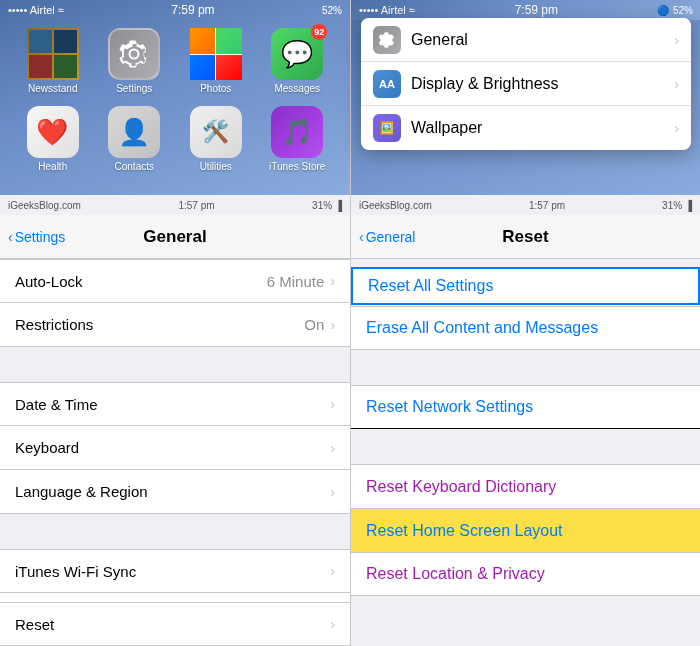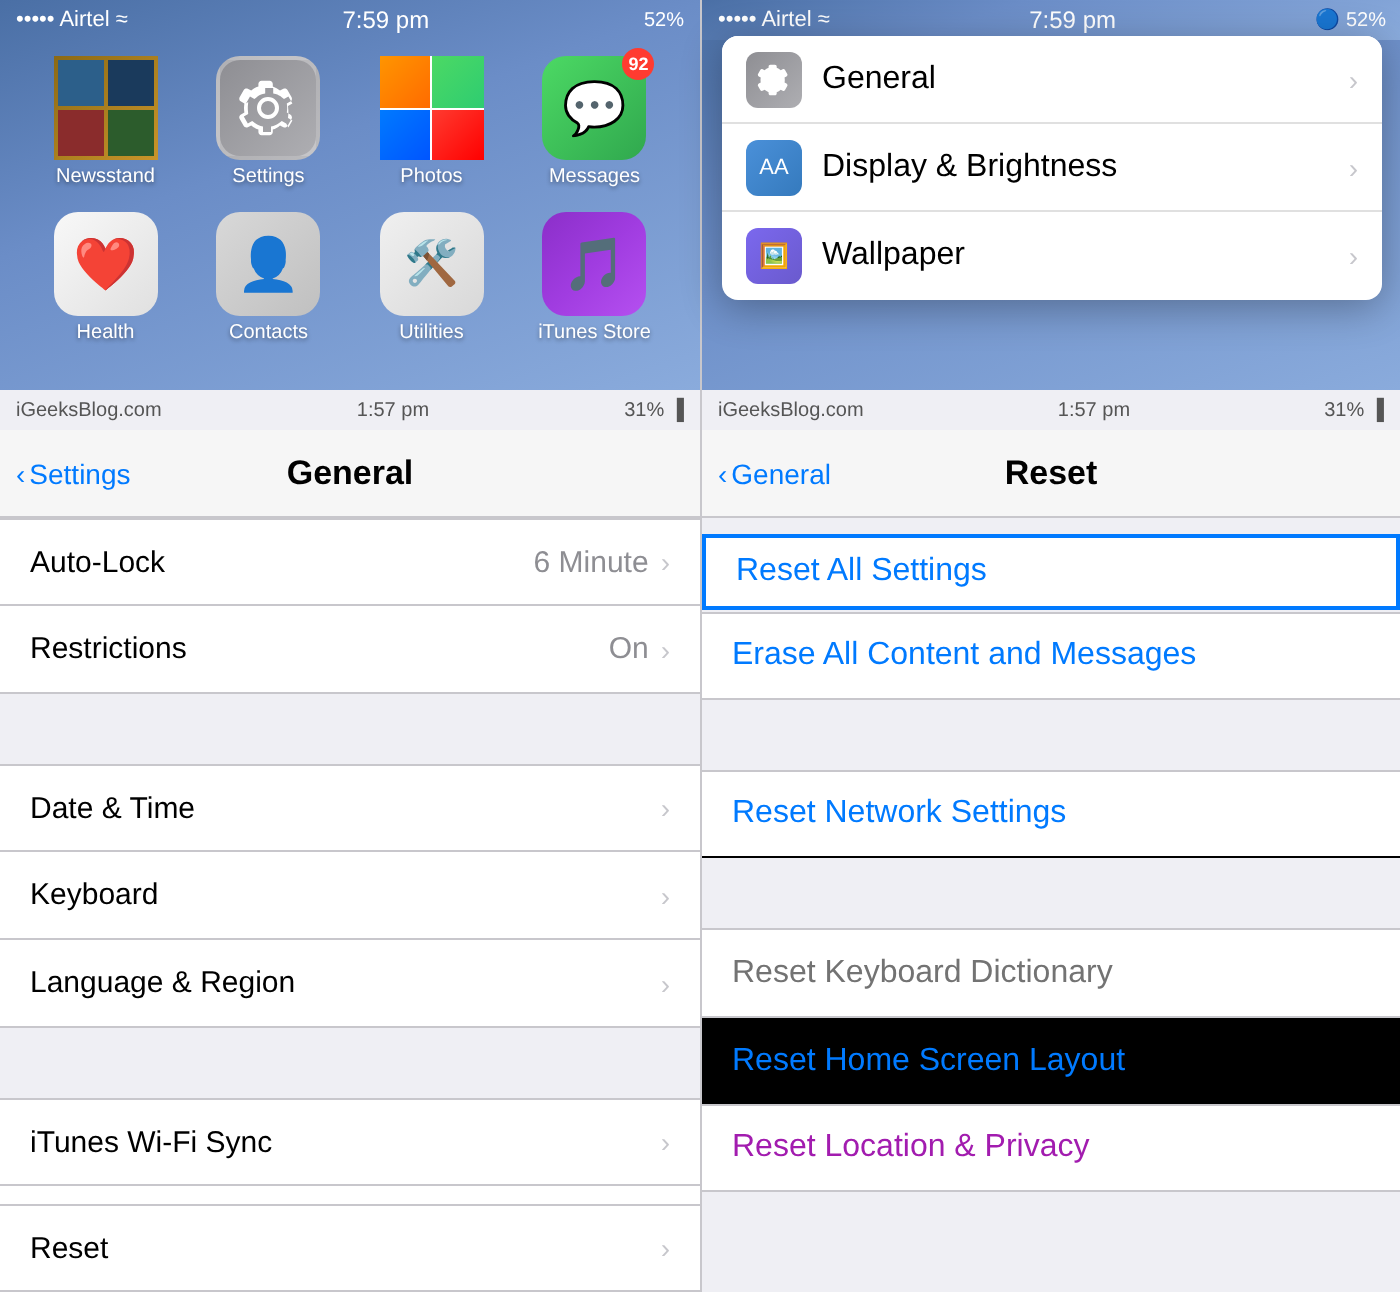--- a/index.html
+++ b/index.html
@@ -311,21 +311,21 @@
       display: flex;
       align-items: center;
       justify-content: center;
       font-size: 14px;
     }
 
     .overlay-icon.aa-icon {
       background: linear-gradient(135deg, #4a90d9, #357abd);
       color: white;
       font-size: 11px;
-      font-weight: normal;
+      font-weight: bold;
     }
 
     .overlay-icon.wallpaper-icon {
       background: linear-gradient(135deg, #7b68ee, #6a5acd);
       font-size: 12px;
     }
 
     .overlay-item-label {
       font-size: 16px;
       color: #000;
@@ -665,24 +665,24 @@
 
     <div style="height:35px; background:#efeff4;"></div>
 
     <div style="background: white; border-top: 1px solid #c8c7cc; border-bottom: 1px solid #000000; height: 44px; display:flex; align-items:center; padding: 0 15px;">
       <span style="color:#007aff; font-size:16px;">Reset Network Settings</span>
     </div>
 
     <div style="height:35px; background:#efeff4;"></div>
 
     <div style="background: white; border-top: 1px solid #c8c7cc; height: 44px; display:flex; align-items:center; padding: 0 15px;">
-      <span style="color:#737373; font-size:16px;">Reset Keyboard Dictionary</span>
-    </div>
-
-    <div style="background: #000000; border-top: 1px solid #c8c7cc; height: 44px; display:flex; align-items:center; padding: 0 15px;">
+      <span style="color:#a21caf; font-size:16px;">Reset Keyboard Dictionary</span>
+    </div>
+
+    <div style="background: #fde047; border-top: 1px solid #c8c7cc; height: 44px; display:flex; align-items:center; padding: 0 15px;">
       <span style="color:#007aff; font-size:16px;">Reset Home Screen Layout</span>
     </div>
 
     <div style="background: white; border-top: 1px solid #c8c7cc; border-bottom: 1px solid #c8c7cc; height: 44px; display:flex; align-items:center; padding: 0 15px;">
       <span style="color:#a21caf; font-size:16px;">Reset Location &amp; Privacy</span>
     </div>
   </div>
 </div>
 
 </body></html>

